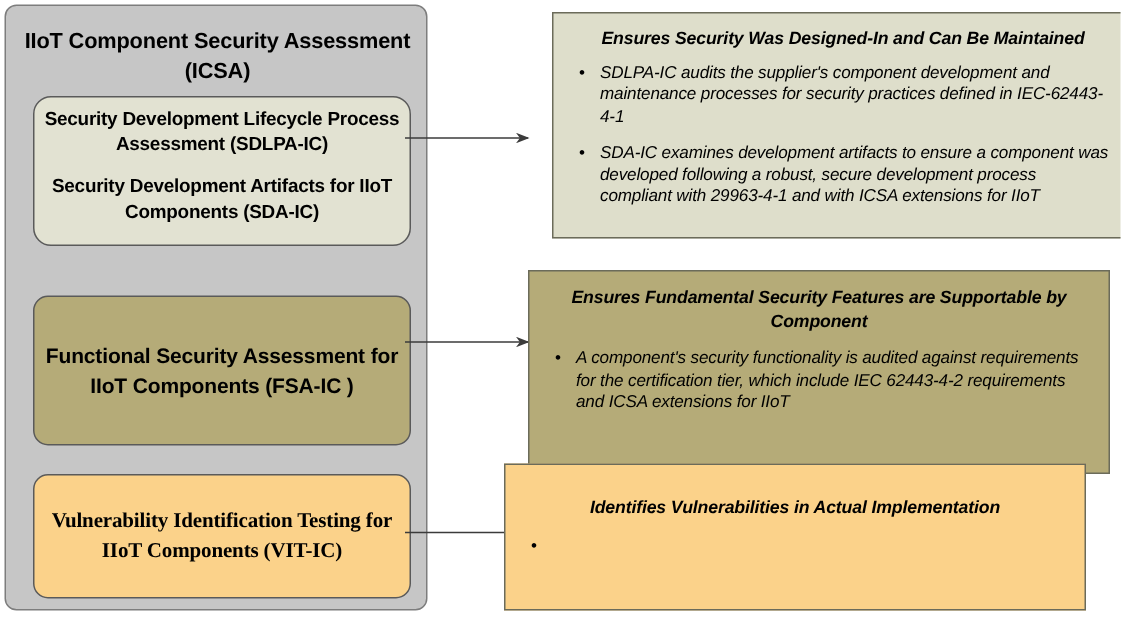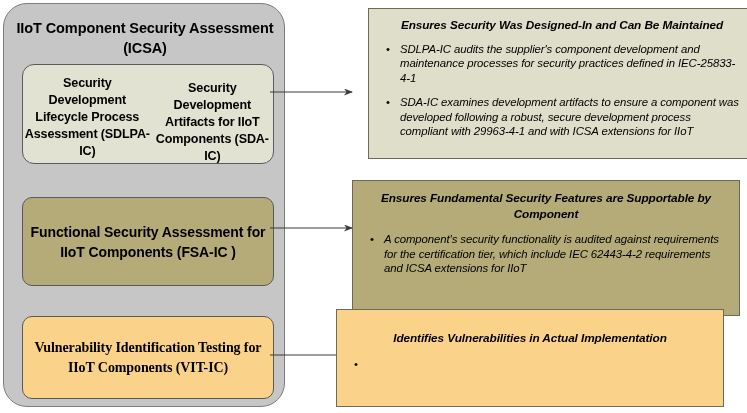--- a/index.html
+++ b/index.html
@@ -24,21 +24,21 @@
 
   
   .icsa-container {
     position: absolute;
     left: 3px;
     top: 3px;
     width: 282px;
     height: 404px;
     background: #c6c6c6;
     border: 1px solid #7d7d7d;
-    border-radius: 24px;
+    border-radius: 8px;
     box-sizing: border-box;
   }
   .icsa-title {
     position: absolute;
     left: 10px;
     top: 14px;
     width: 262px;
     text-align: center;
     font-size: 14.5px;
     font-weight: bold;
@@ -47,21 +47,21 @@
     letter-spacing: -0.1px;
   }
 
   
   .inner-box {
     position: absolute;
     box-sizing: border-box;
     border: 1px solid #5a5a5a;
     border-radius: 10px;
     display: flex;
-    flex-direction: row;
+    flex-direction: column;
     align-items: center;
     justify-content: center;
     text-align: center;
     color: #000000;
     font-weight: bold;
   }
   .box-sdlpa {
     left: 18px;
     top: 60px;
     width: 252px;
@@ -78,21 +78,21 @@
   }
   .box-sdlpa .blk.second {
     margin-top: 11px;
     text-align: center;
   }
 
   .box-fsa {
     left: 18px;
     top: 193px;
     width: 252px;
-    height: 89px;
+    height: 100px;
     background: #b5ab78;
   }
   .box-fsa .blk {
     font-size: 14px;
     line-height: 20px;
     letter-spacing: -0.1px;
   }
 
   .box-vit {
     left: 18px;
@@ -219,21 +219,21 @@
     <line x1="270" y1="92" x2="352" y2="92" stroke="#3b3b3b" stroke-width="1.1" marker-end="url(#ah)"></line>
     <line x1="270" y1="228" x2="352" y2="228" stroke="#3b3b3b" stroke-width="1.1" marker-end="url(#ah)"></line>
     <line x1="270" y1="355" x2="352" y2="355" stroke="#3b3b3b" stroke-width="1.1" marker-end="url(#ah)"></line>
   </svg>
 
   <div class="panel panel-1">
     <div class="panel-heading">Ensures Security Was Designed-In and Can Be Maintained</div>
     <ul class="bullet-list">
       <li class="bullet-item">
         <span class="dot">•</span>
-        <span>SDLPA-IC audits the supplier's component development and maintenance processes for security practices defined in IEC-25833-4-1</span>
+        <span>SDLPA-IC audits the supplier's component development and maintenance processes for security practices defined in IEC-62443-4-1</span>
       </li>
       <li class="bullet-item">
         <span class="dot">•</span>
         <span>SDA-IC examines development artifacts to ensure a component was developed following a robust, secure development process compliant with 29963-4-1 and with ICSA extensions for IIoT</span>
       </li>
     </ul>
   </div>
 
   <div class="panel panel-2">
     <div class="panel-heading">Ensures Fundamental Security Features are Supportable by Component</div>

